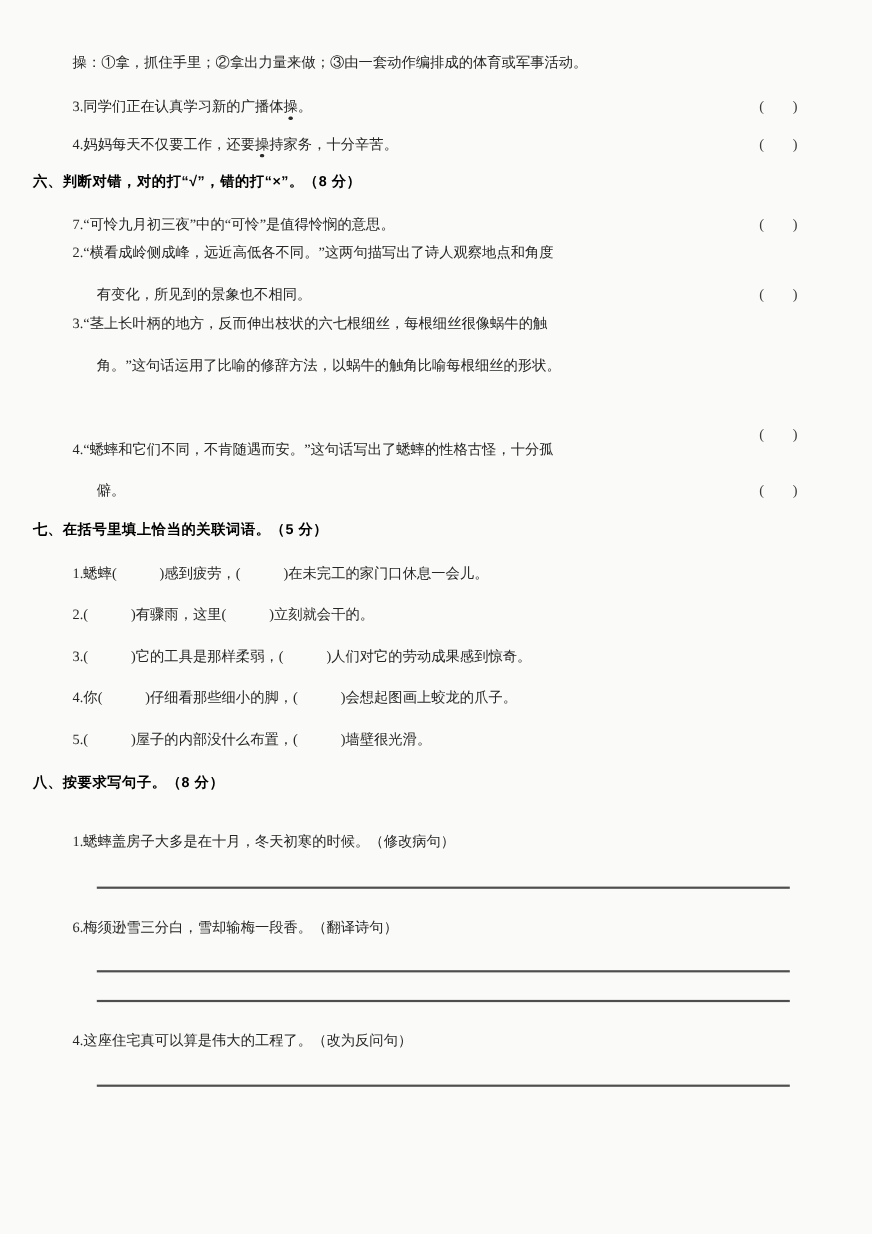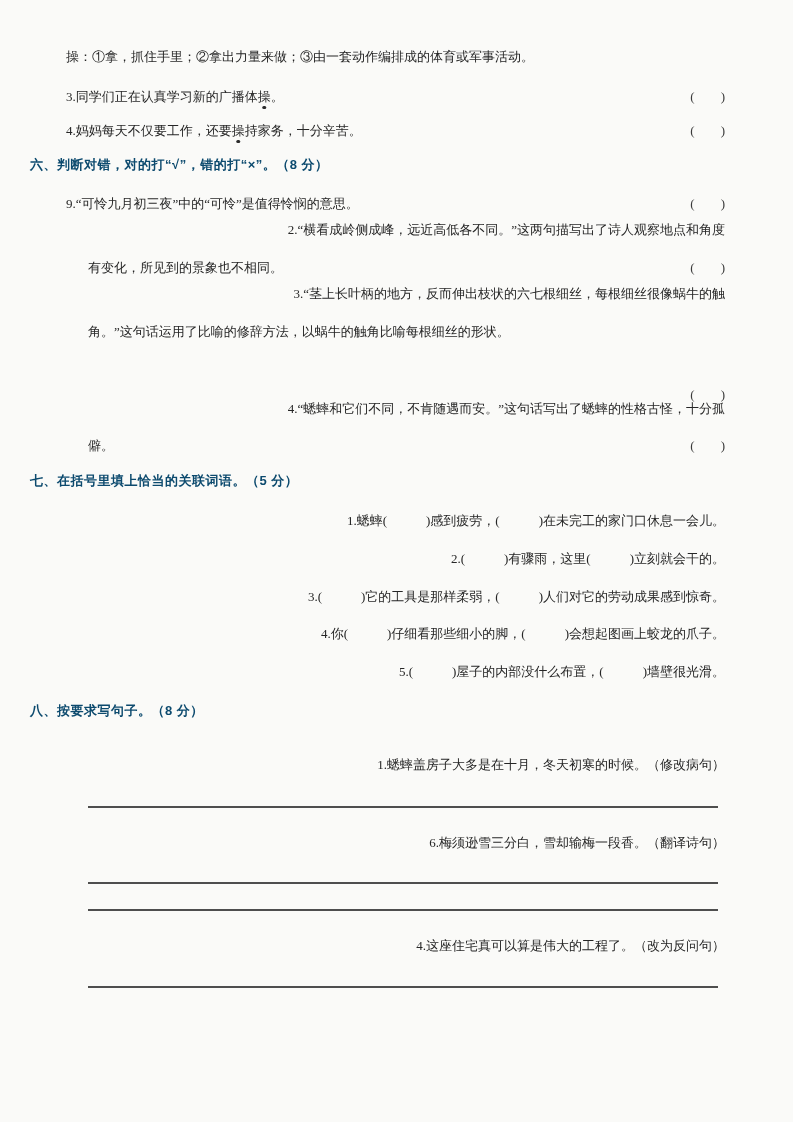--- a/index.html
+++ b/index.html
@@ -10,28 +10,28 @@
     background:#fafaf8;
     color:#262626;
     font-family:"Liberation Serif","DejaVu Serif",serif;
     font-size:13px;
     overflow:hidden;
   }
   .line{
     height:26px;line-height:26px;
     white-space:pre;
   }
-  .body-line{margin-left:66px;margin-right:68px;text-align:right;}
+  .body-line{margin-left:66px;margin-right:68px;}
   .cont-line{margin-left:88px;margin-right:68px;}
   .def-line{margin-left:66px;margin-right:68px;}
   .heading{
     margin-left:30px;margin-right:40px;
     font-family:"Liberation Sans","DejaVu Sans",sans-serif;
     font-weight:bold;
-    color:#0c4a6e;
+    color:#000000;
     letter-spacing:0.5px;
   }
   .judge-row{display:flex;justify-content:space-between;align-items:baseline;}
   .judge-row .txt{white-space:pre;}
   .brk{white-space:pre;color:#3a3a3a;flex:none;}
   .brk-only{text-align:right;}
   .answer-line{
     margin-left:88px;
     width:630px;height:0;
     border-top:2px solid #4e4e4e;
@@ -58,21 +58,21 @@
   </div>
 
   <div class="line body-line judge-row" style="margin-top:8px">
     <span class="txt"><span>4.妈妈每天不仅要工作，还要</span><span class="emph">操</span><span>持家务，十分辛苦。</span></span>
     <span class="brk">(　　)</span>
   </div>
 
   <div class="line heading" style="margin-top:8px">六、判断对错，对的打“√”，错的打“×”。（8 分）</div>
 
   <div class="line body-line judge-row" style="margin-top:13px">
-    <span class="txt">9.“可怜九月初三夜”中的“可怜”是值得怜悯的意思。</span>
+    <span class="txt">7.“可怜九月初三夜”中的“可怜”是值得怜悯的意思。</span>
     <span class="brk">(　　)</span>
   </div>
 
   <div class="line body-line" style="">2.“横看成岭侧成峰，远近高低各不同。”这两句描写出了诗人观察地点和角度</div>
   <div class="line cont-line judge-row" style="margin-top:12px">
     <span class="txt">有变化，所见到的景象也不相同。</span>
     <span class="brk">(　　)</span>
   </div>
 
   <div class="line body-line" style="">3.“茎上长叶柄的地方，反而伸出枝状的六七根细丝，每根细丝很像蜗牛的触</div>

